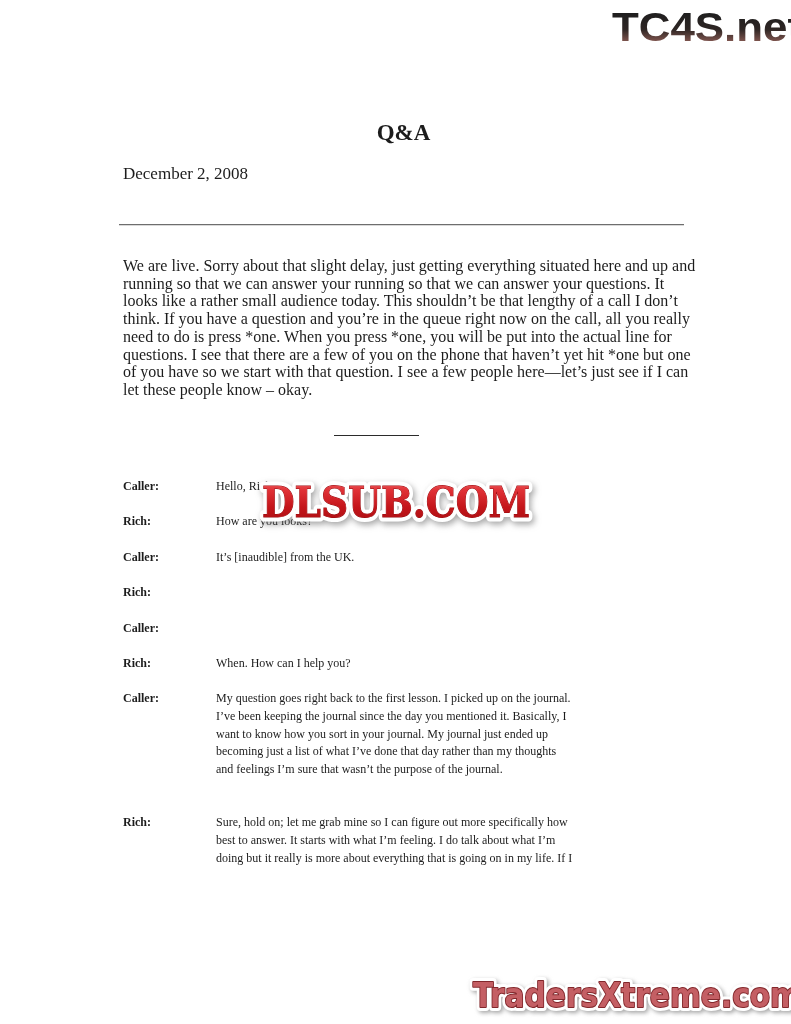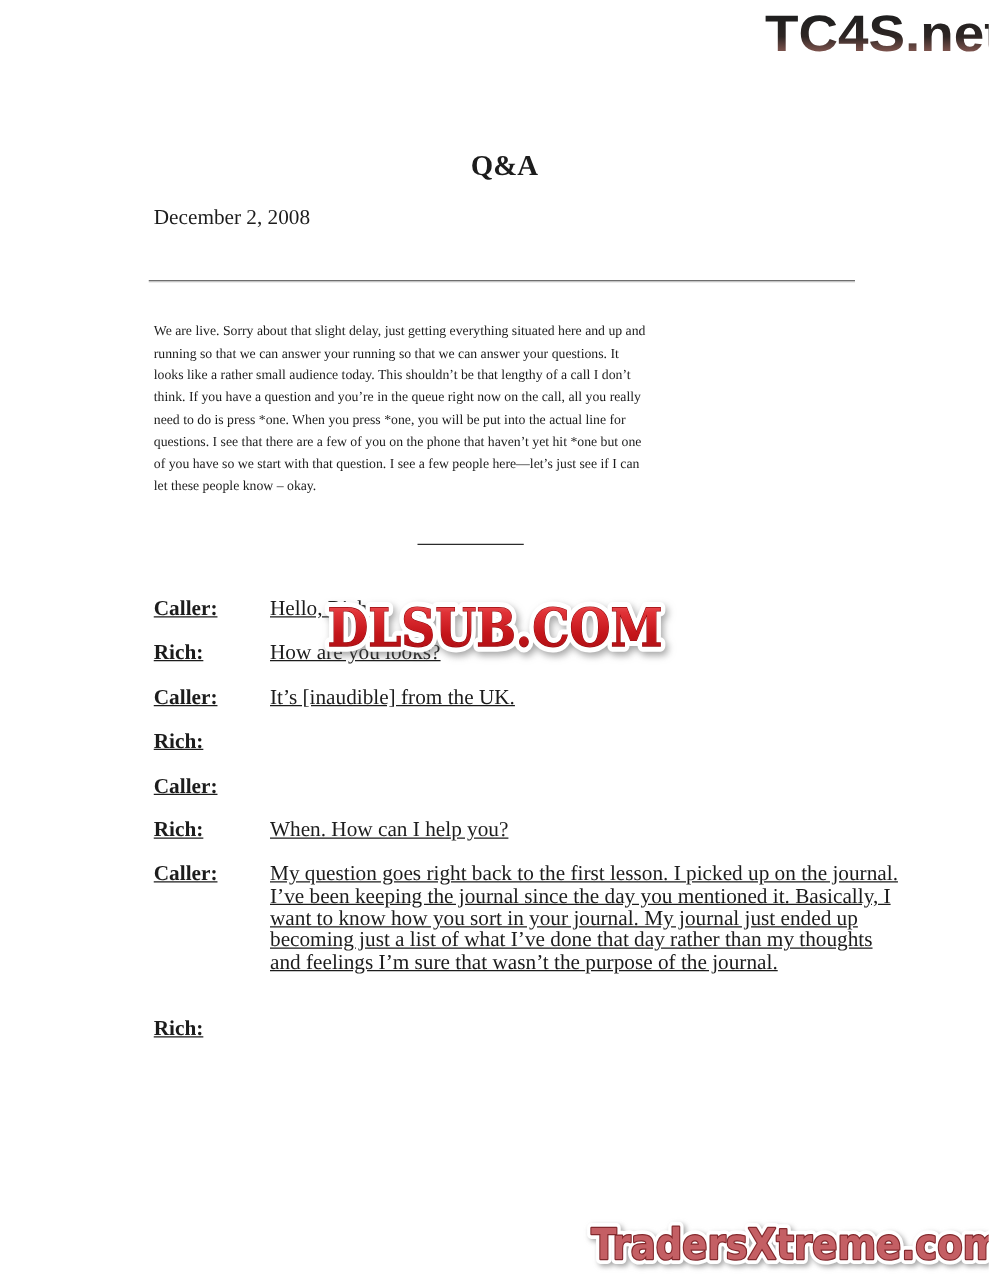--- a/index.html
+++ b/index.html
@@ -5,25 +5,25 @@
   html,body{margin:0;padding:0;background:#ffffff;}
   .page{position:relative;width:791px;height:1024px;background:#ffffff;overflow:hidden;
         font-family:"Liberation Serif","DejaVu Serif",serif;color:#1c1c1c;padding-left:17px;}
   .content{position:absolute;left:123px;top:0;width:561px;height:100%;margin-top:28px;}
   .title{position:absolute;top:92px;left:0;width:100%;text-align:center;
          font-size:23px;font-weight:bold;margin:0;}
   .date{position:absolute;top:136px;left:0;width:100%;font-size:17px;}
   .rule{position:absolute;top:196px;left:-4px;width:565px;height:0;border:none;
         border-top:1px solid #6e6e6e;box-shadow:0 1px 0 #d9d9d9;margin:0;}
   .intro{position:absolute;top:229px;left:0;width:561px;margin:0;
-         font-size:11px;line-height:17.7px;white-space:pre;}
+         font-size:16px;line-height:17.7px;white-space:pre;}
   .short-divider{position:absolute;top:407px;left:211px;width:85px;height:0;
          border-top:1px solid #2b2b2b;}
   .dialogue{position:absolute;top:450px;left:0;width:561px;}
-  .entry{display:flex;margin-bottom:17.7px;font-size:17px;line-height:17.7px;text-decoration:underline;}
+  .entry{display:flex;margin-bottom:17.7px;font-size:12px;line-height:17.7px;}
   .speaker{width:93px;flex-shrink:0;font-weight:bold;}
   .speech{white-space:pre;}
   .svg-logo{position:absolute;}
   .tc4s{top:1px;right:3px;}
   .stamp{left:255px;top:473px;filter:drop-shadow(2px 3px 3px rgba(95,95,95,0.55));}
   .txtreme{right:2px;top:971px;filter:drop-shadow(2px 2px 2px rgba(120,120,120,0.65));}
   .stamp text, .txtreme text, .tc4s text{paint-order:stroke;}
 </style>
 </head>
 <body>
@@ -86,20 +86,23 @@
 I’ve been keeping the journal since the day you mentioned it. Basically, I
 want to know how you sort in your journal. My journal just ended up
 becoming just a list of what I’ve done that day rather than my thoughts
 and feelings I’m sure that wasn’t the purpose of the journal.</div>
       </div>
       <div class="entry">
         <div class="speaker"></div>
       </div>
       <div class="entry">
         <div class="speaker">Rich:</div>
+        <div class="speech">Sure, hold on; let me grab mine so I can figure out more specifically how
+best to answer. It starts with what I’m feeling. I do talk about what I’m
+doing but it really is more about everything that is going on in my life. If I</div>
       </div>
     </div>
   </div>
 
   <svg class="svg-logo stamp" width="282" height="58" viewBox="0 0 282 58">
     <defs>
       <linearGradient id="dg" x1="0" y1="0" x2="0" y2="1">
         <stop offset="0%" stop-color="#ef6a6d"></stop>
         <stop offset="25%" stop-color="#e03136"></stop>
         <stop offset="60%" stop-color="#c4151a"></stop>

